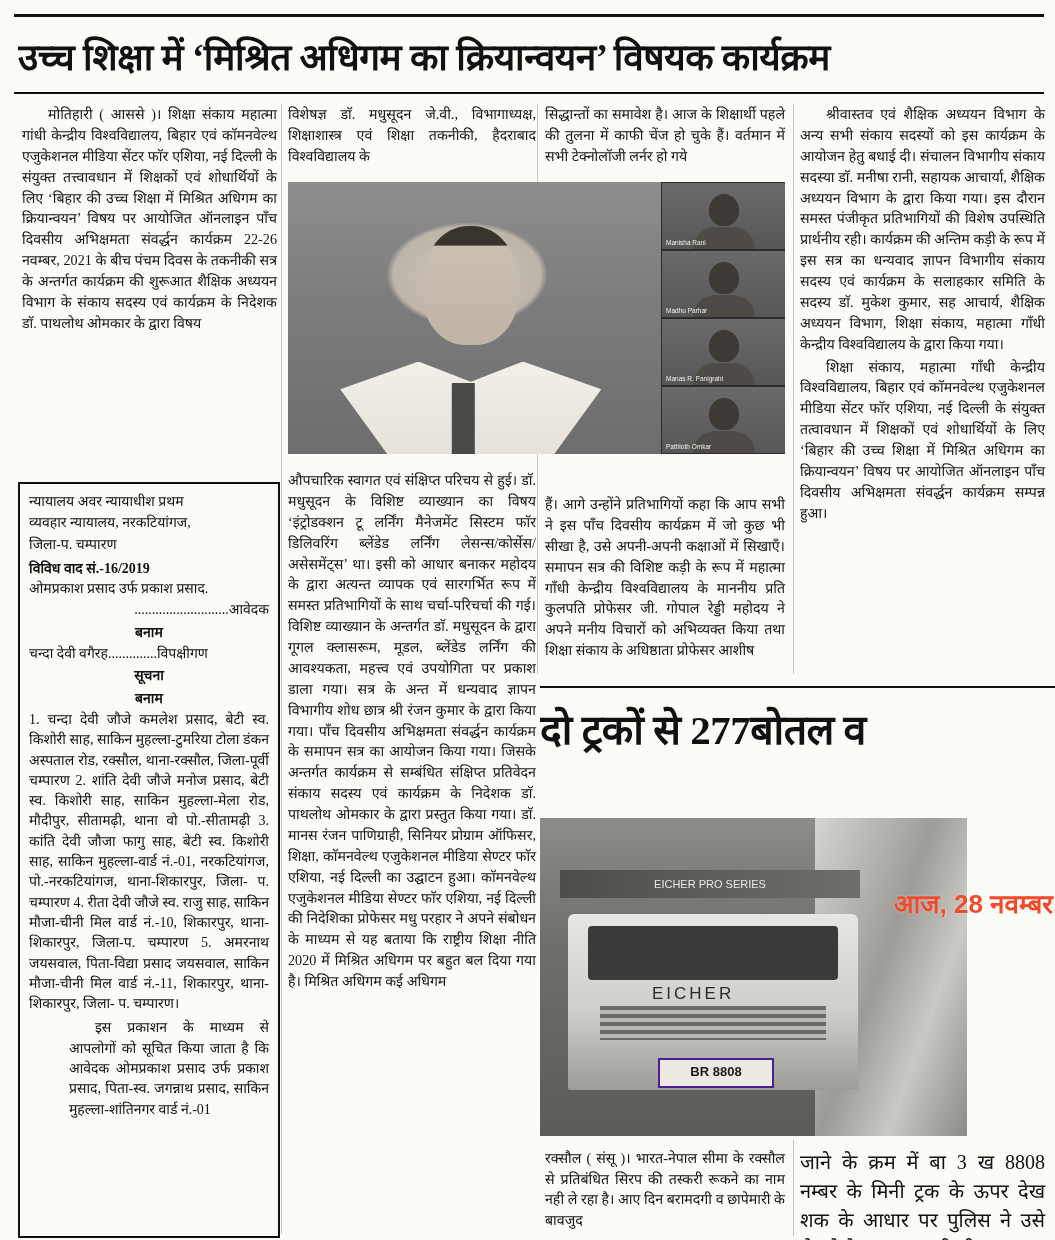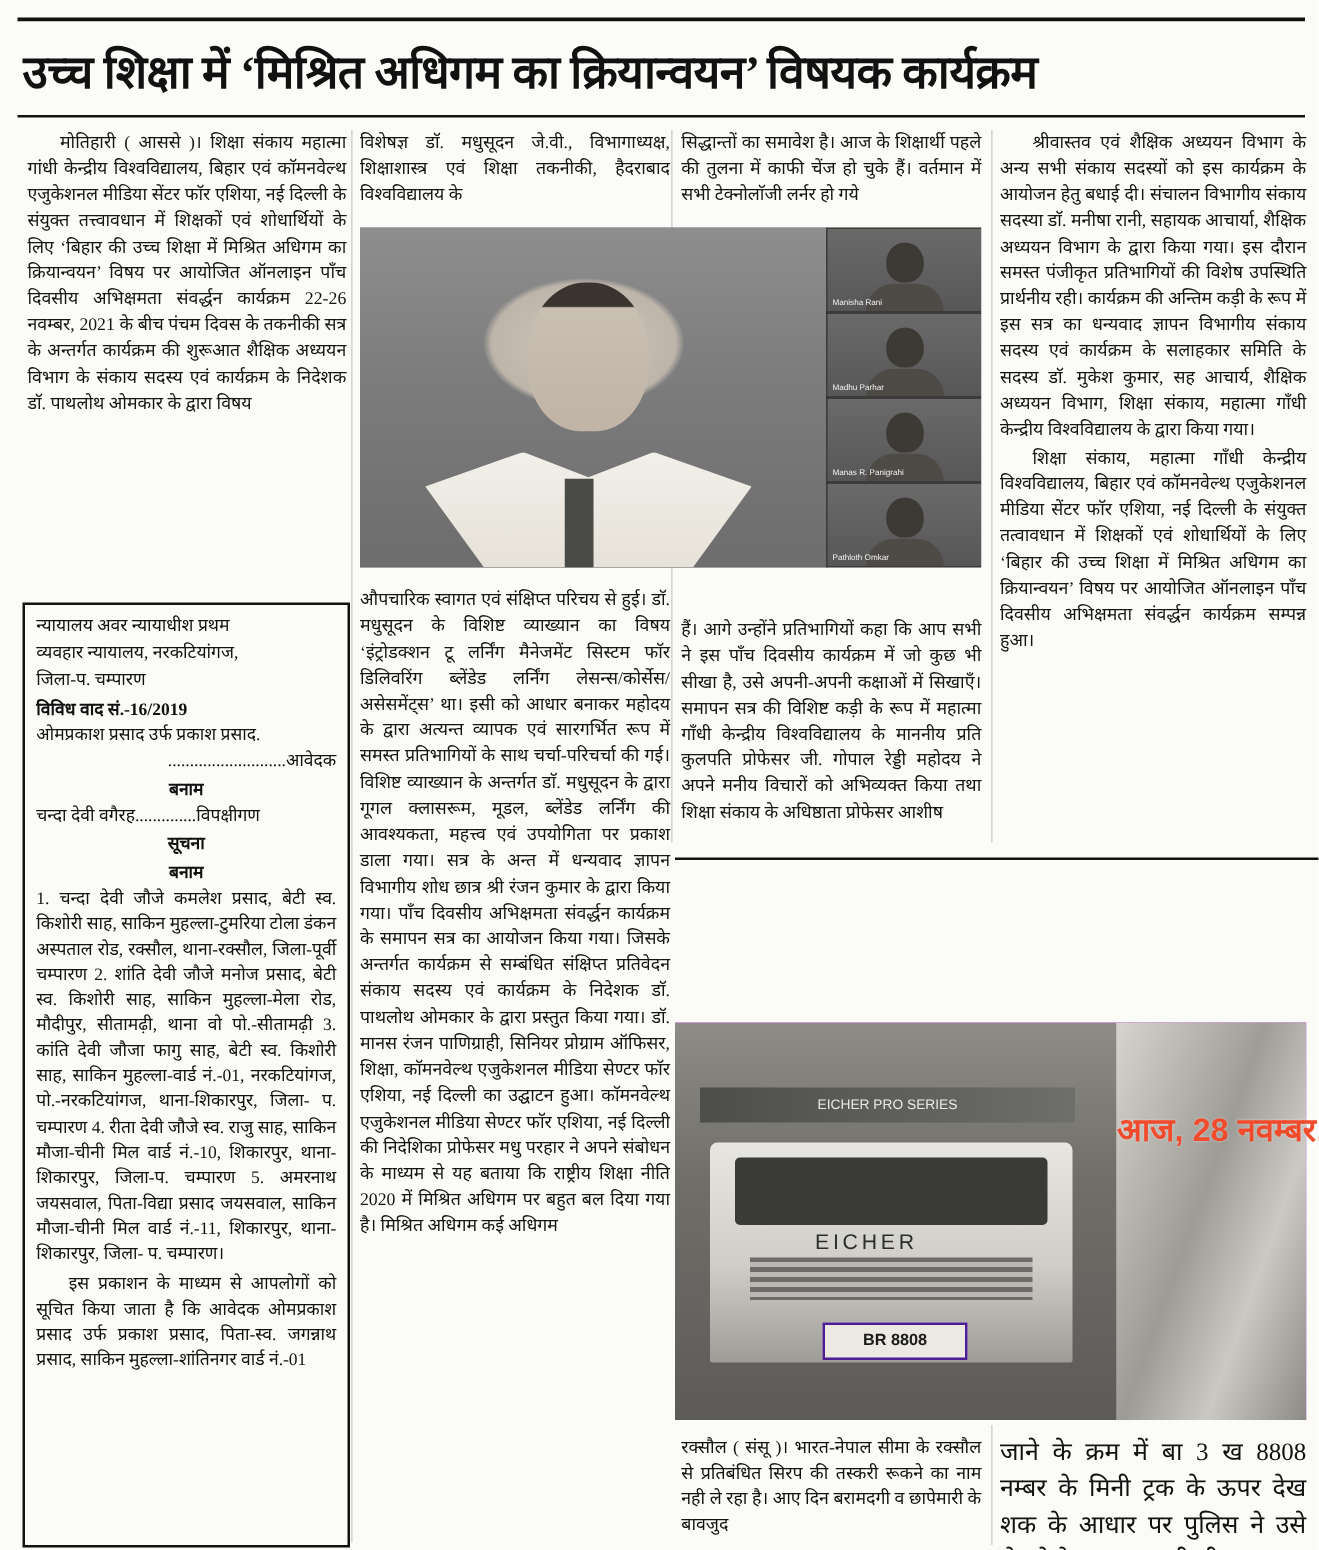--- a/index.html
+++ b/index.html
@@ -196,23 +196,23 @@
     top: 686px;
     width: 515px;
     height: 2px;
     background: #111;
   }
   
   .photo-truck {
     position: absolute;
     left: 540px;
     top: 818px;
-    width: 505px;
+    width: 427px;
     height: 318px;
-    background: #d946ef;
+    background: #84cc16;
     overflow: hidden;
   }
   .photo-truck .bg {
     position: absolute; inset: 0;
     background:
       linear-gradient(180deg,#8d8c86 0%,#6f6e69 40%,#5c5b57 100%);
   }
   .photo-truck .right-panel {
     position: absolute;
     right: 0; top: 0;
@@ -399,24 +399,25 @@
     <div class="n-line">व्यवहार न्यायालय, नरकटियांगज,</div>
     <div class="n-line">जिला-प. चम्पारण</div>
     <div class="n-case">विविध वाद सं.-16/2019</div>
     <div class="n-line">ओमप्रकाश प्रसाद उर्फ प्रकाश प्रसाद.</div>
     <div class="n-right">...........................आवेदक</div>
     <div class="n-center">बनाम</div>
     <div class="n-line">चन्दा देवी वगैरह..............विपक्षीगण</div>
     <div class="n-center">सूचना</div>
     <div class="n-center">बनाम</div>
     <div class="n-line" style="text-align:justify">1. चन्दा देवी जौजे कमलेश प्रसाद, बेटी स्व. किशोरी साह, साकिन मुहल्ला-टुमरिया टोला डंकन अस्पताल रोड, रक्सौल, थाना-रक्सौल, जिला-पूर्वी चम्पारण 2. शांति देवी जौजे मनोज प्रसाद, बेटी स्व. किशोरी साह, साकिन मुहल्ला-मेला रोड, मौदीपुर, सीतामढ़ी, थाना वो पो.-सीतामढ़ी 3. कांति देवी जौजा फागु साह, बेटी स्व. किशोरी साह, साकिन मुहल्ला-वार्ड नं.-01, नरकटियांगज, पो.-नरकटियांगज, थाना-शिकारपुर, जिला- प. चम्पारण 4. रीता देवी जौजे स्व. राजु साह, साकिन मौजा-चीनी मिल वार्ड नं.-10, शिकारपुर, थाना-शिकारपुर, जिला-प. चम्पारण 5. अमरनाथ जयसवाल, पिता-विद्या प्रसाद जयसवाल, साकिन मौजा-चीनी मिल वार्ड नं.-11, शिकारपुर, थाना-शिकारपुर, जिला- प. चम्पारण।</div>
-    <div class="n-line indent" style="text-align:justify; margin-top:4px;">इस प्रकाशन के माध्यम से आपलोगों को सूचित किया जाता है कि आवेदक ओमप्रकाश प्रसाद उर्फ प्रकाश प्रसाद, पिता-स्व. जगन्नाथ प्रसाद, साकिन मुहल्ला-शांतिनगर वार्ड नं.-01</div>
+    <div class="n-line indent" style="text-align:justify; margin-top:4px;margin-left:40px;">इस प्रकाशन के माध्यम से आपलोगों को सूचित किया जाता है कि आवेदक ओमप्रकाश प्रसाद उर्फ प्रकाश प्रसाद, पिता-स्व. जगन्नाथ प्रसाद, साकिन मुहल्ला-शांतिनगर वार्ड नं.-01</div>
   </div>
 
   <div class="rule-mid"></div>
+  <div class="headline2">दो ट्रकों से 277बोतल व</div>
 
   <div class="photo-truck">
     <div class="bg"></div>
     <div class="right-panel"></div>
     <div class="banner">EICHER PRO SERIES</div>
     <div class="truck-body"></div>
     <div class="cab-window"></div>
     <div class="brand">EICHER</div>
     <div class="grille"></div>
     <div class="plate">BR 8808</div>

